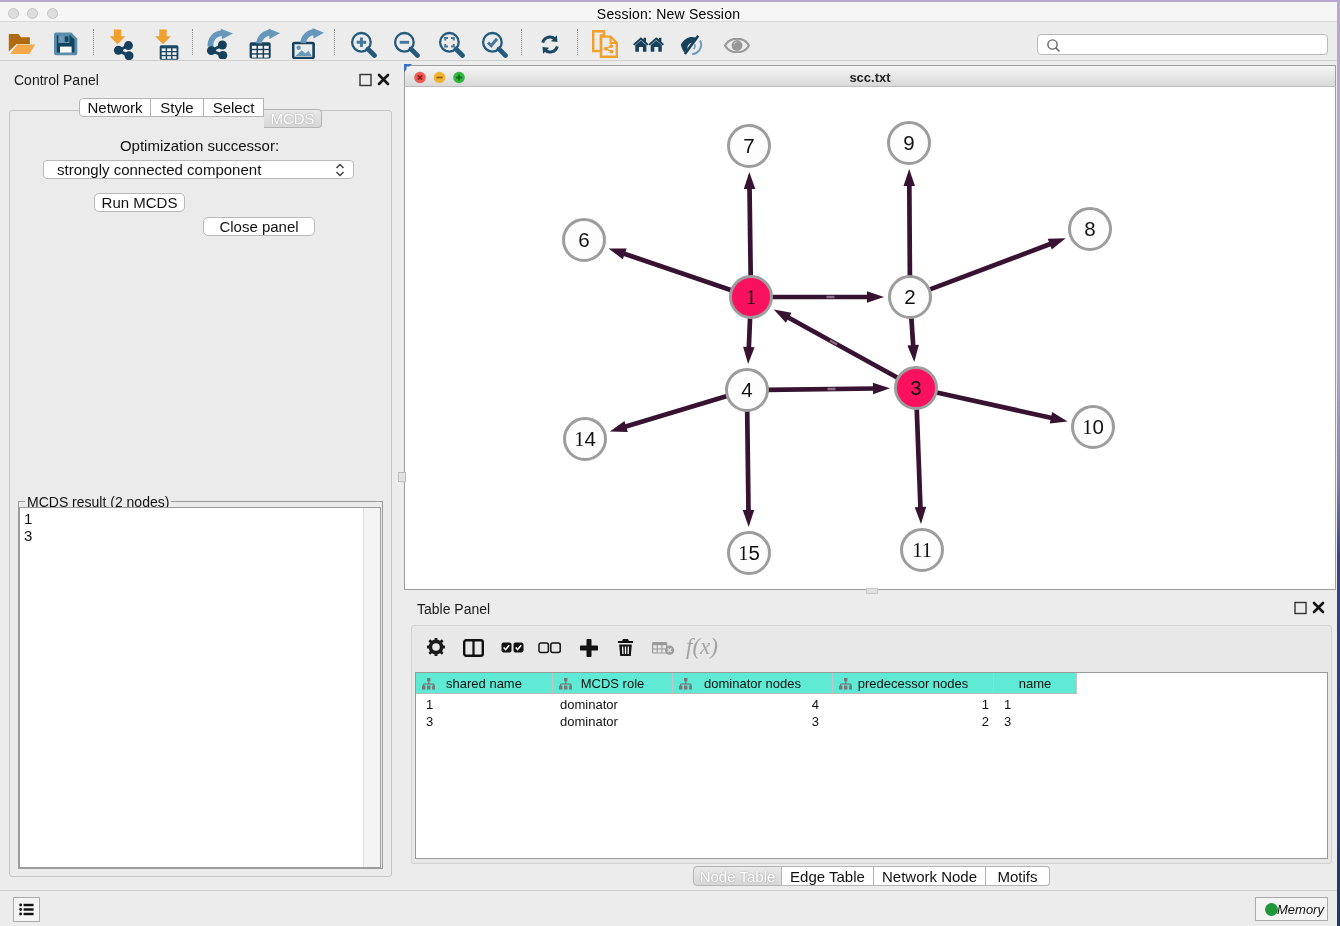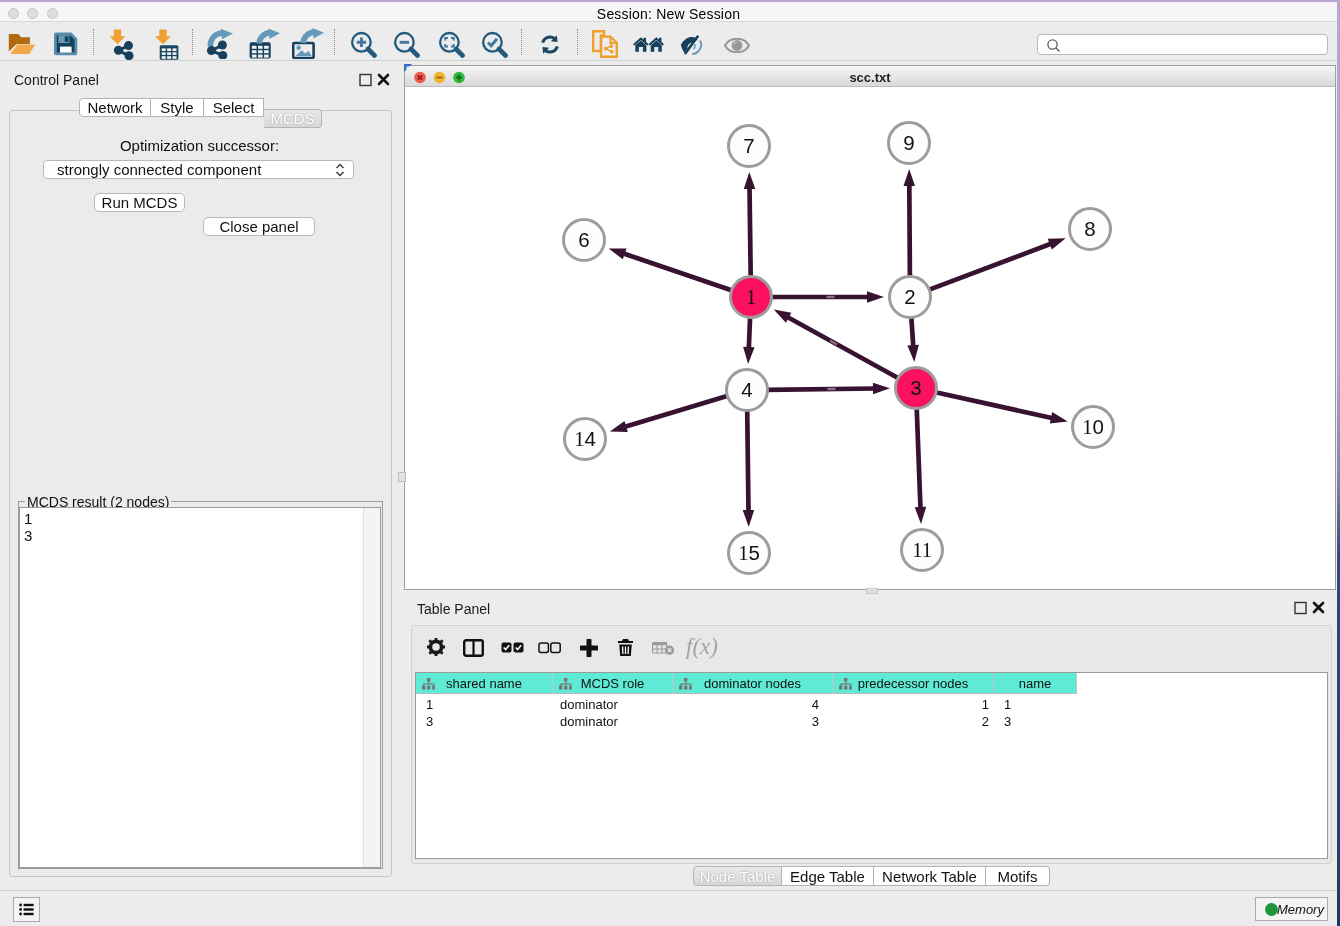--- a/index.html
+++ b/index.html
@@ -412,21 +412,21 @@
 <div class="td" style="left:588px; top:23px;">1</div>
 <div class="td" style="left:10px; top:40px;">3</div>
 <div class="td" style="left:144px; top:40px;">dominator</div>
 <div class="td" style="left:330px; top:40px; width:73px; text-align:right;">3</div>
 <div class="td" style="left:500px; top:40px; width:73px; text-align:right;">2</div>
 <div class="td" style="left:588px; top:40px;">3</div>
 </div>
   <div id="bottabs">
     <div class="btab first sel" style="width:89px;">Node Table</div>
     <div class="btab" style="width:92px;">Edge Table</div>
-    <div class="btab" style="width:112px;">Network Table</div>
+    <div class="btab" style="width:112px;">Network Node</div>
     <div class="btab last" style="width:64px;">Motifs</div>
   </div>
 
   <div id="statusbar"></div>
   <div class="abs" style="left:398px;top:472px;width:8px;height:10px;background:#e2e2e2;border:1px solid #bdbdbd;"></div>
   <div class="abs" style="left:866px;top:588px;width:12px;height:6px;background:#e0e0e0;border:1px solid #c8c8c8;"></div>
   <div id="listbtn">
     <svg width="15" height="13" viewBox="0 0 15 13" style="position:absolute;left:5px;top:5px;">
       <g fill="#111">
         <circle cx="1.6" cy="2" r="1.4"></circle>

